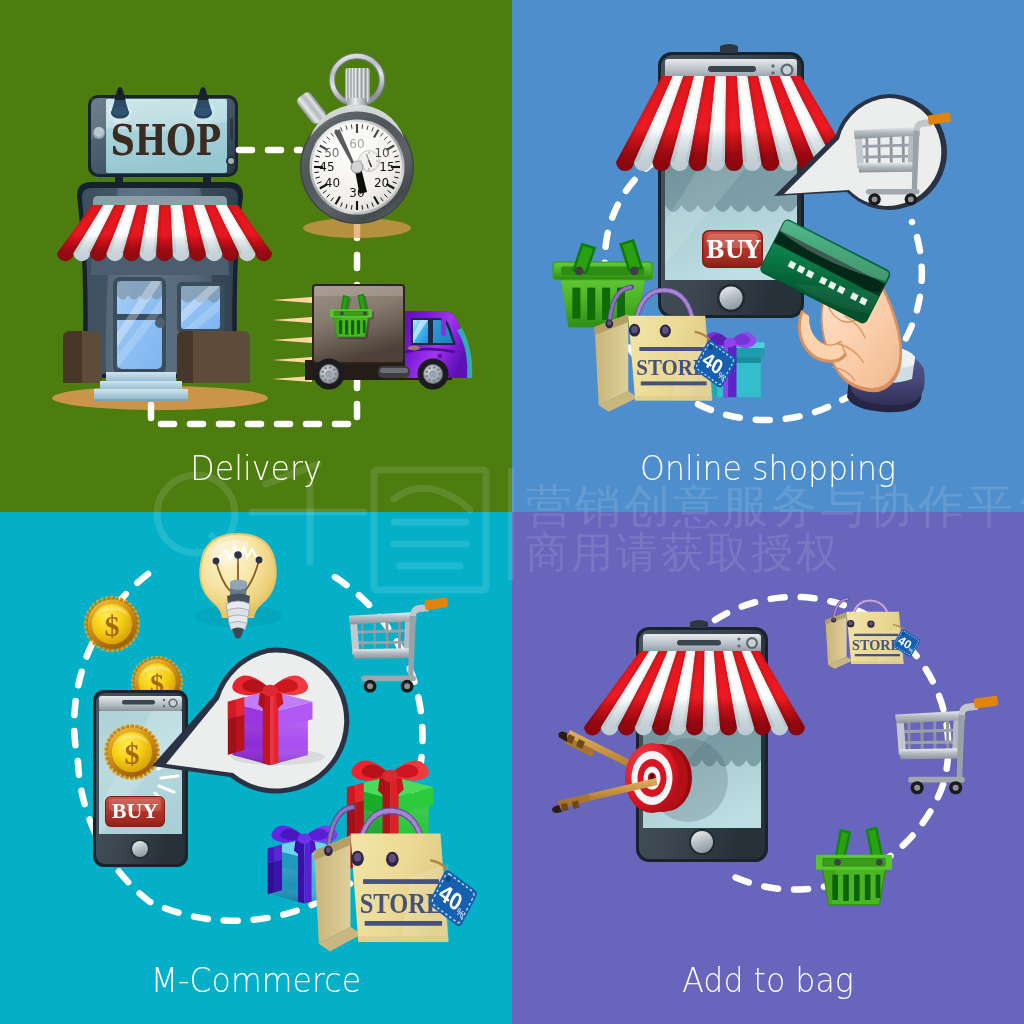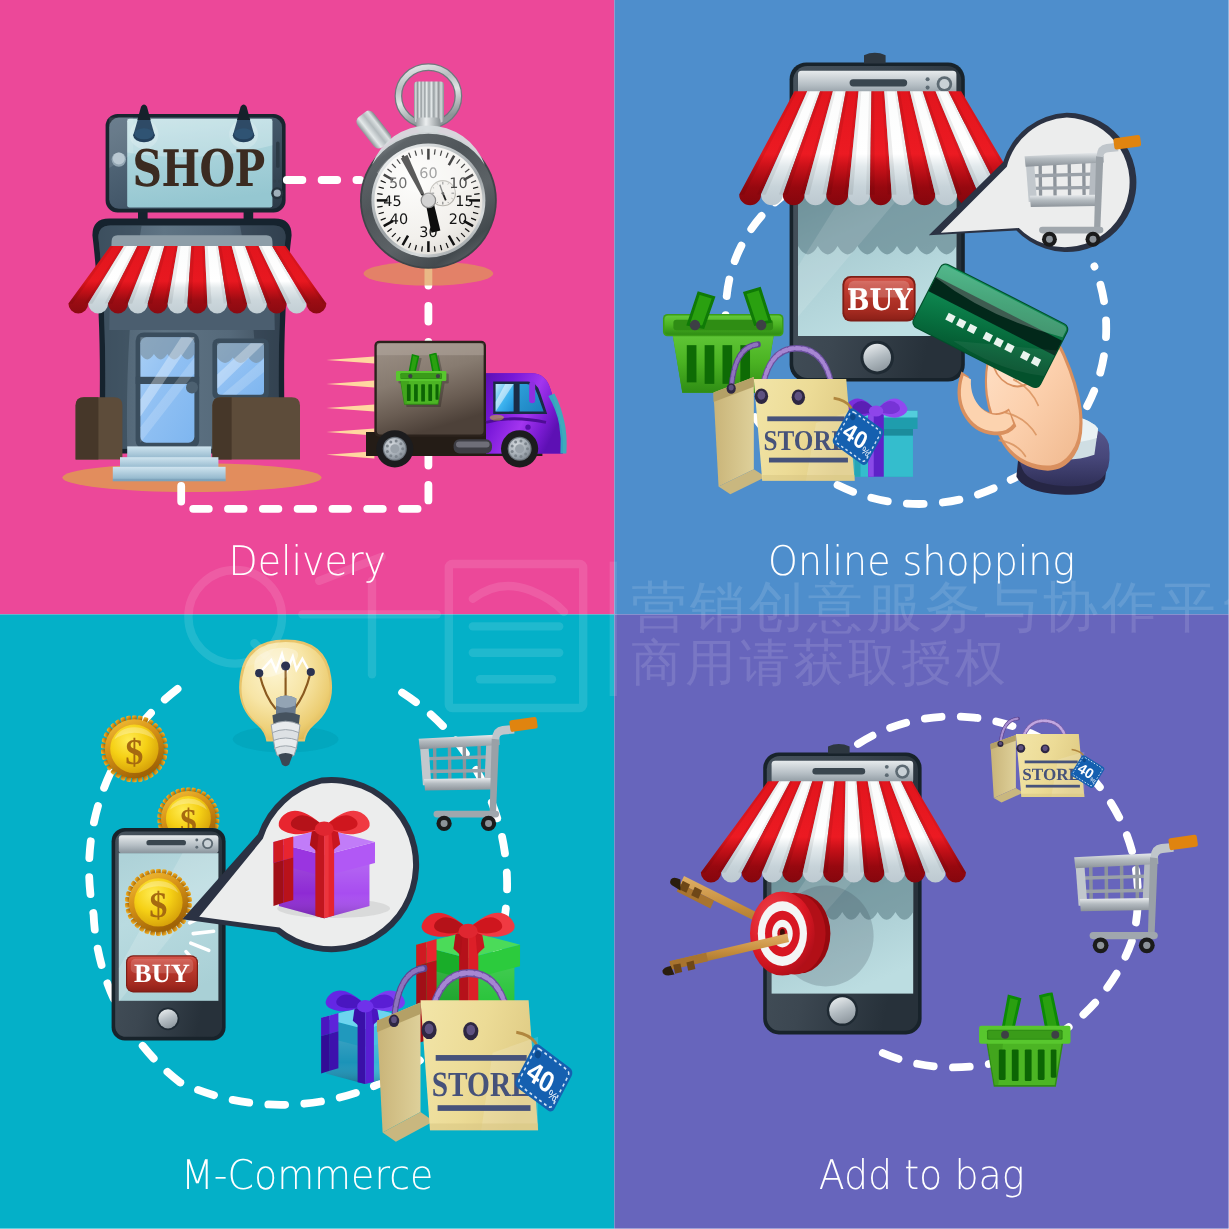--- a/index.html
+++ b/index.html
@@ -1,20 +1,20 @@
 <!DOCTYPE html>
 <html><head>
 <meta charset="utf-8">
 <title>E-commerce flat icons</title>
 <style>
   html,body{margin:0;padding:0;}
   body{width:1024px;height:1024px;overflow:hidden;font-family:"Liberation Sans",sans-serif;background:#fff;}
   .board{position:relative;width:1024px;height:1024px;}
   .quad{position:absolute;width:512px;height:512px;overflow:hidden;}
-  #q-delivery{left:0;top:0;background:#ec4899;}
+  #q-delivery{left:0;top:0;background:#4d7c0f;}
   #q-online{left:512px;top:0;background:#4e8ecc;}
   #q-mcommerce{left:0;top:512px;background:#04b0c8;}
   #q-addtobag{left:512px;top:512px;background:#6765bc;}
   .caption{position:absolute;left:0;top:449px;width:512px;text-align:center;color:#fff;
            font-family:"DejaVu Sans",sans-serif;font-weight:200;font-size:34px;
            line-height:38px;letter-spacing:0px;transform:scaleX(0.93);}
   .scene{position:absolute;left:0;top:0;width:512px;height:512px;}
   .wm-layer{position:absolute;left:0;top:0;width:1024px;height:1024px;pointer-events:none;z-index:50;
             font-family:"DejaVu Sans",sans-serif;}
   .wm-svg{position:absolute;left:0;top:0;width:1024px;height:1024px;}

